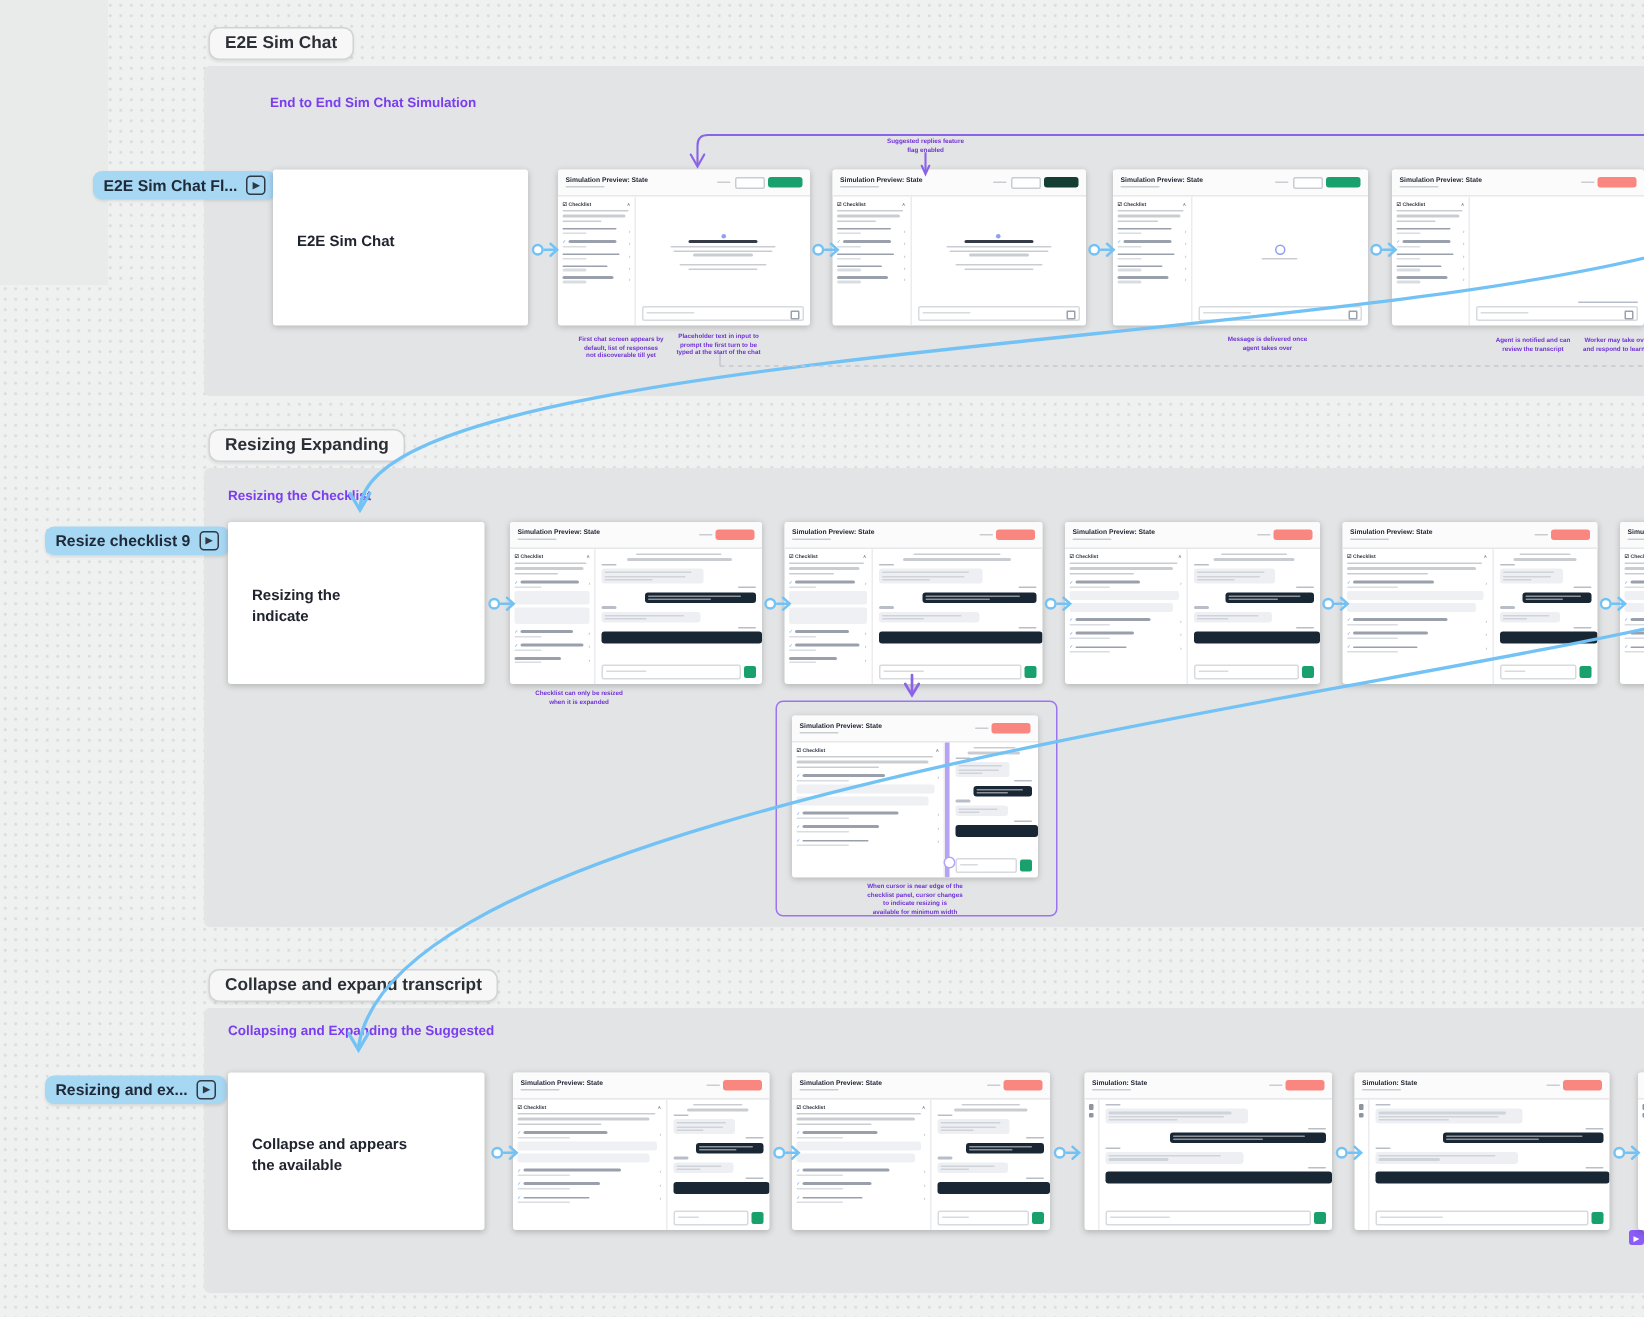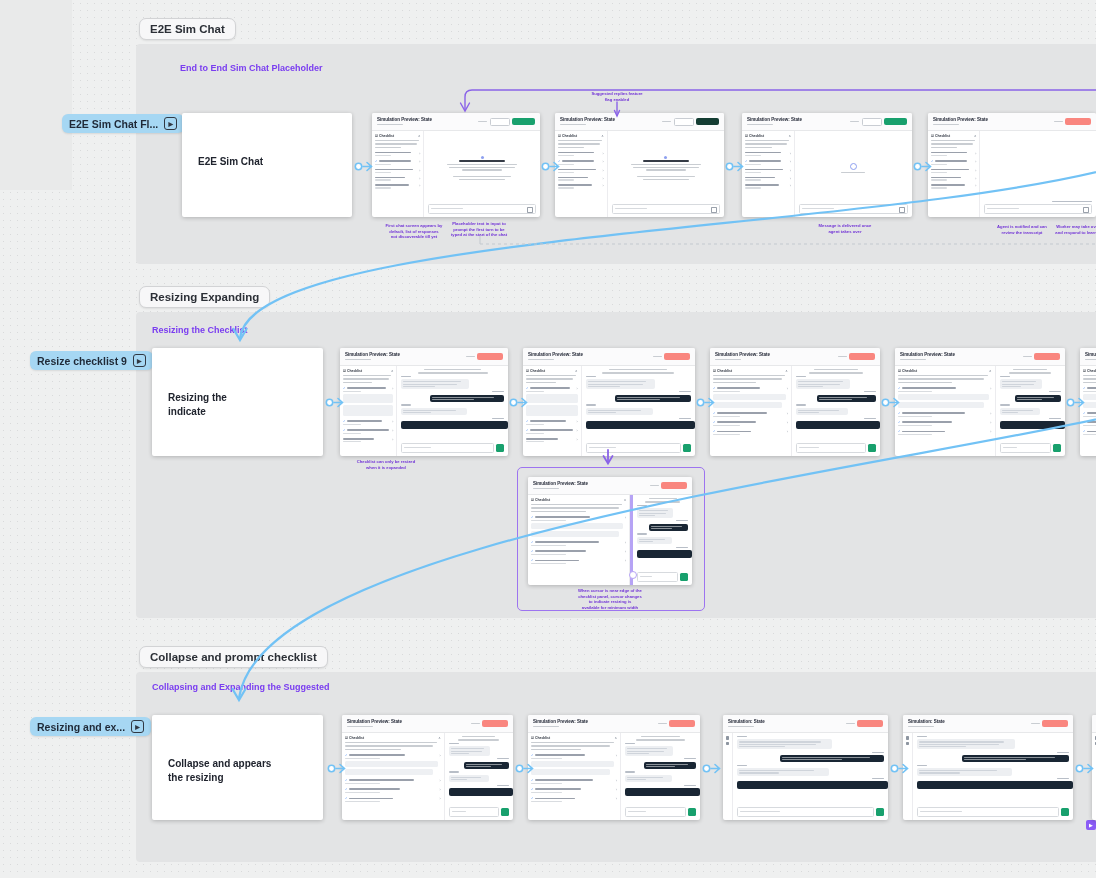--- a/index.html
+++ b/index.html
@@ -92,23 +92,23 @@
 <body>
 
 <div class="abs" id="left-lighter"></div>
 
 <div class="abs section" id="section0"></div>
 <div class="abs section" id="section1"></div>
 <div class="abs section" id="section2"></div>
 
 <div class="abs chip" id="chip0">E2E Sim Chat</div>
 <div class="abs chip" id="chip1">Resizing Expanding</div>
-<div class="abs chip" id="chip2">Collapse and prompt checklist</div>
+<div class="abs chip" id="chip2">Collapse and expand transcript</div>
 
-<div class="abs sec-heading" id="heading0">End to End Sim Chat Placeholder</div>
+<div class="abs sec-heading" id="heading0">End to End Sim Chat Simulation</div>
 <div class="abs sec-heading" id="heading1">Resizing the Checklist</div>
 <div class="abs sec-heading" id="heading2">Collapsing and Expanding the Suggested</div>
 
 <div class="abs flow-label" id="flow0">
   <span>E2E Sim Chat Fl...</span>
   <span class="flow-icon">▶</span>
 </div>
 <div class="abs flow-label" id="flow1">
   <span>Resize checklist 9</span>
   <span class="flow-icon">▶</span>
@@ -988,21 +988,21 @@
               <div class="ln" style="width: 30%; height: 1.2px; background: rgb(215, 218, 222); margin: 3px 0px 0px 2px;"></div>
             </div>
             <div class="send"></div>
           </div>
         </div>
       </div>
     </div>
     <div class="frame" style="left: 152px; top: 715px; width: 171px; height: 105px;">
       <div class="title-frame-text" style="margin-top: 42px;">
         <div>Collapse and appears</div>
-        <div>the resizing</div>
+        <div>the available</div>
       </div>
     </div>
     <div class="frame" style="left: 342px; top: 715px; width: 171px; height: 105px;">
       <div class="f-head">
         <div class="f-titlewrap">
           <div class="f-title">Simulation Preview: State</div>
           <div class="ln" style="width: 26px; height: 1.4px; background: rgb(201, 205, 210);"></div>
         </div>
         <div class="f-controls">
           <div class="ln" style="width: 9px; height: 1.5px; background: rgb(201, 205, 210);"></div>

